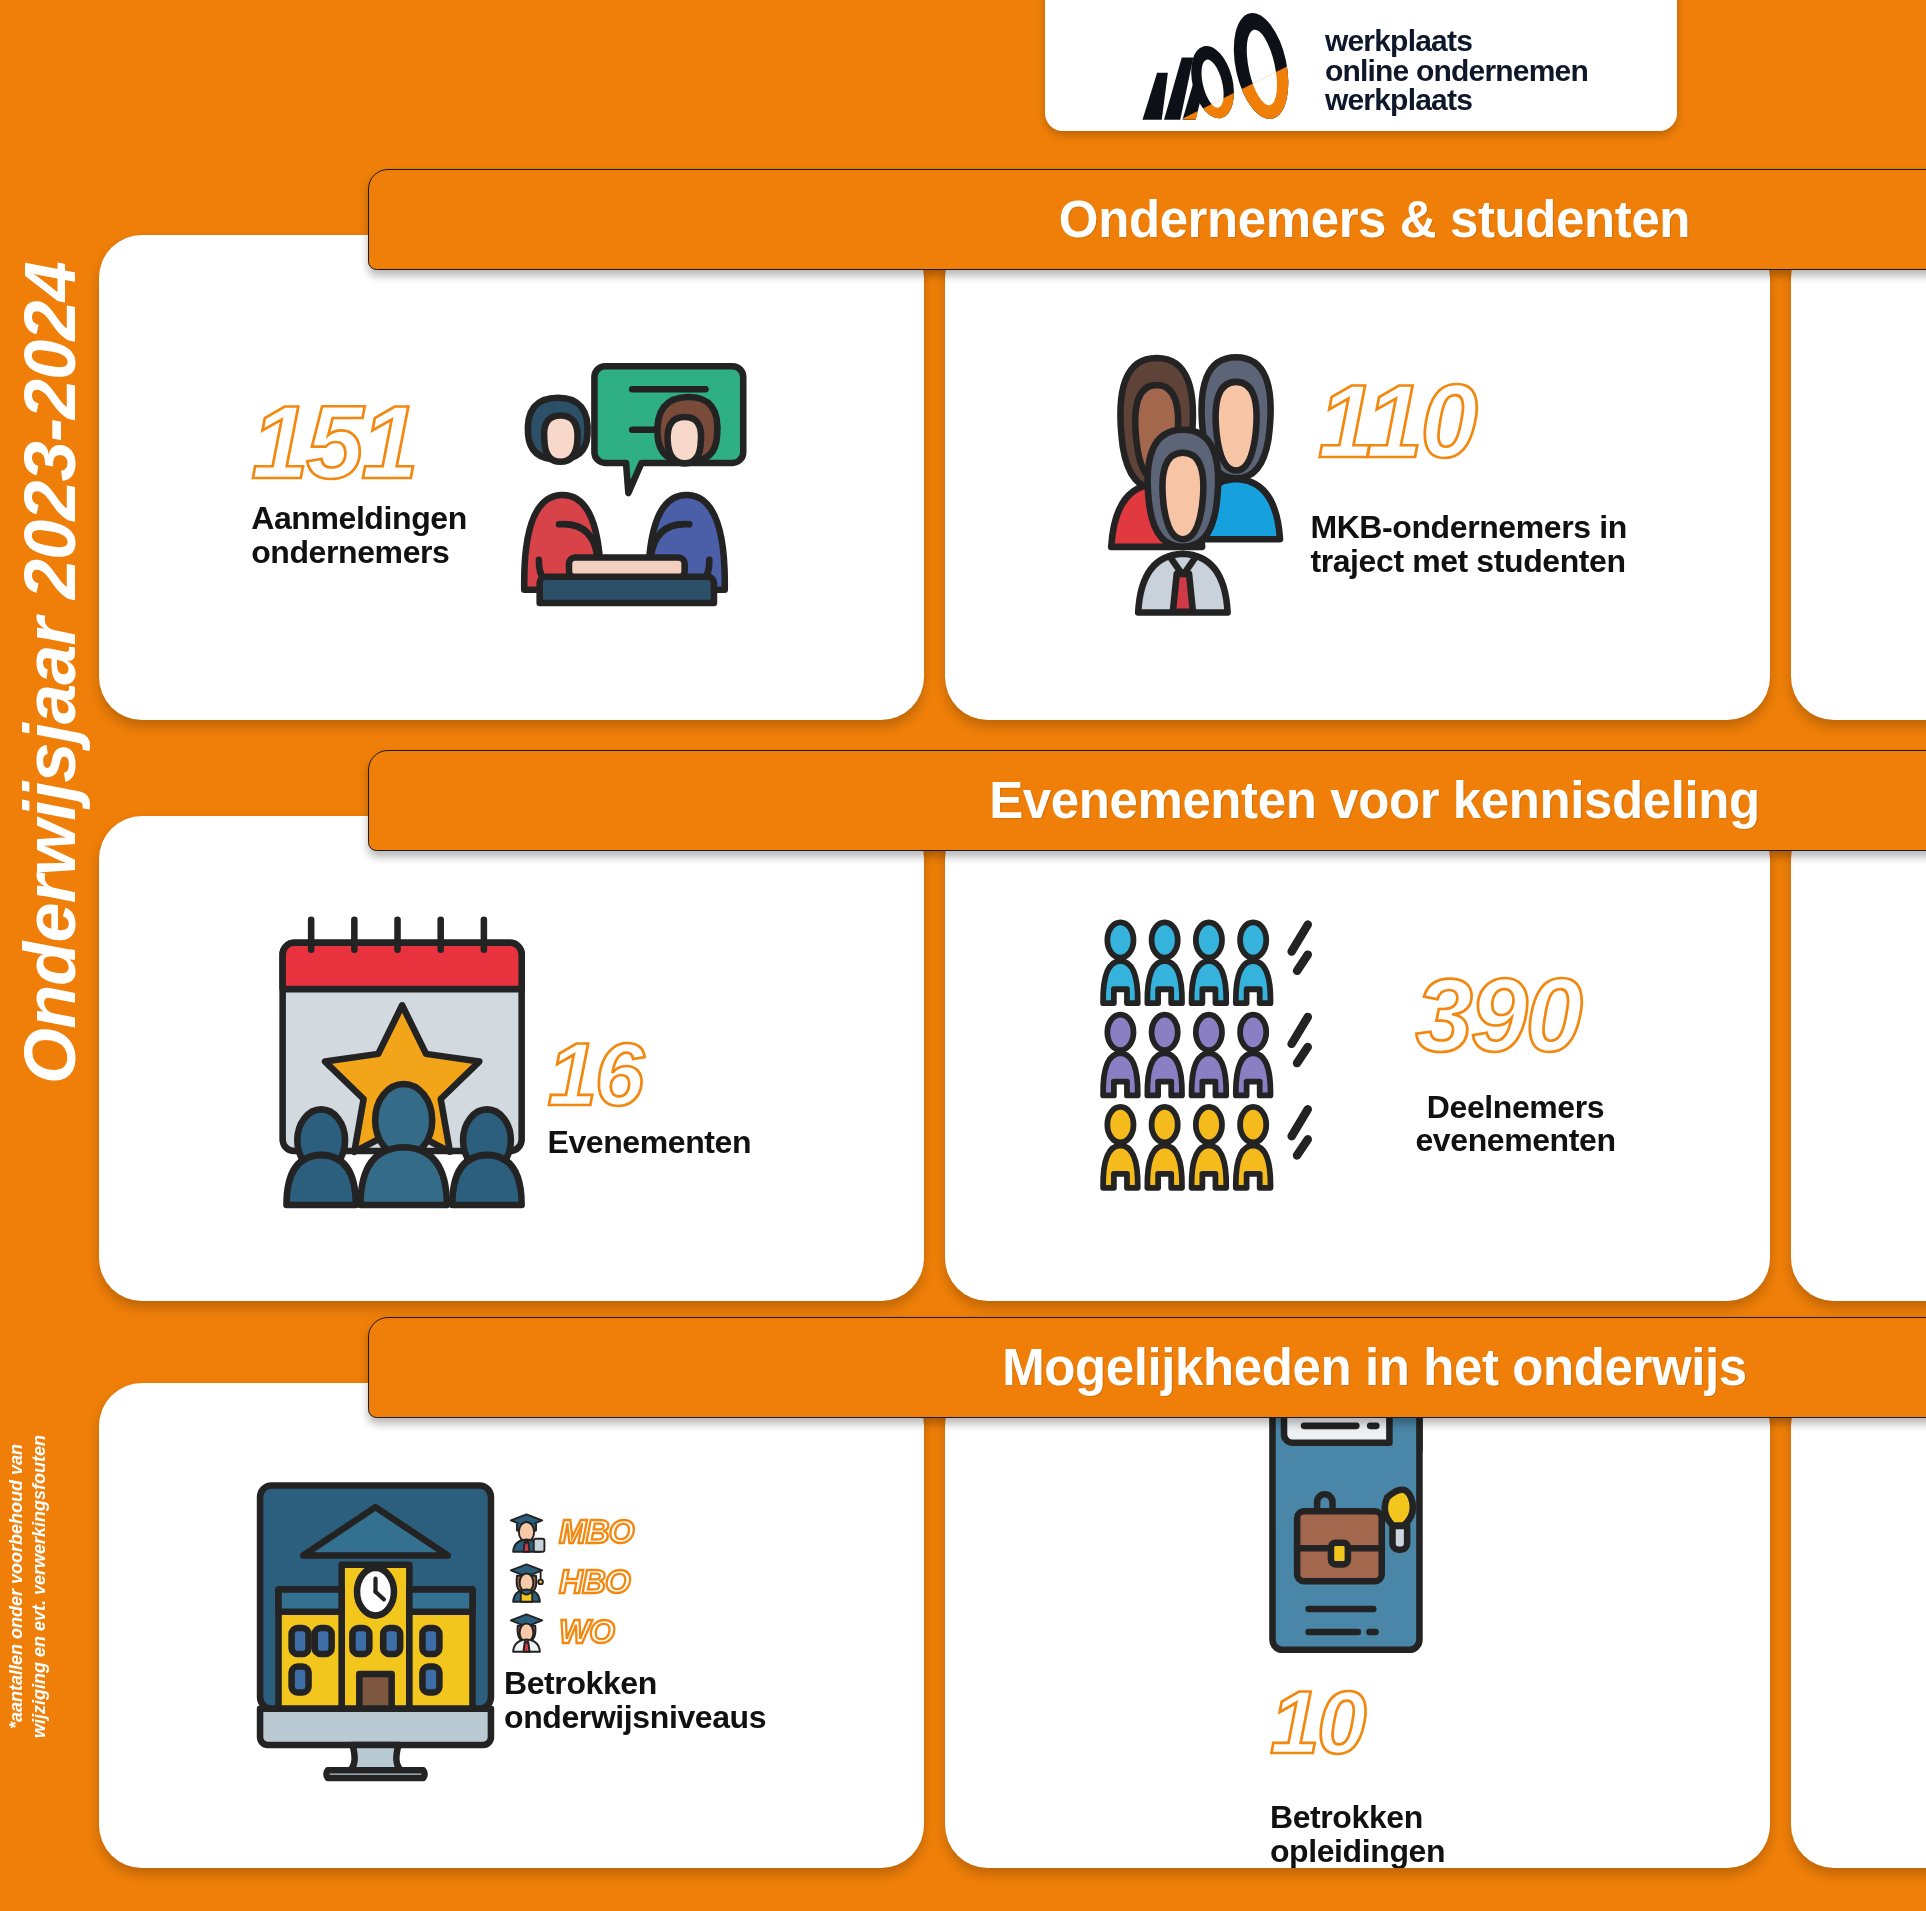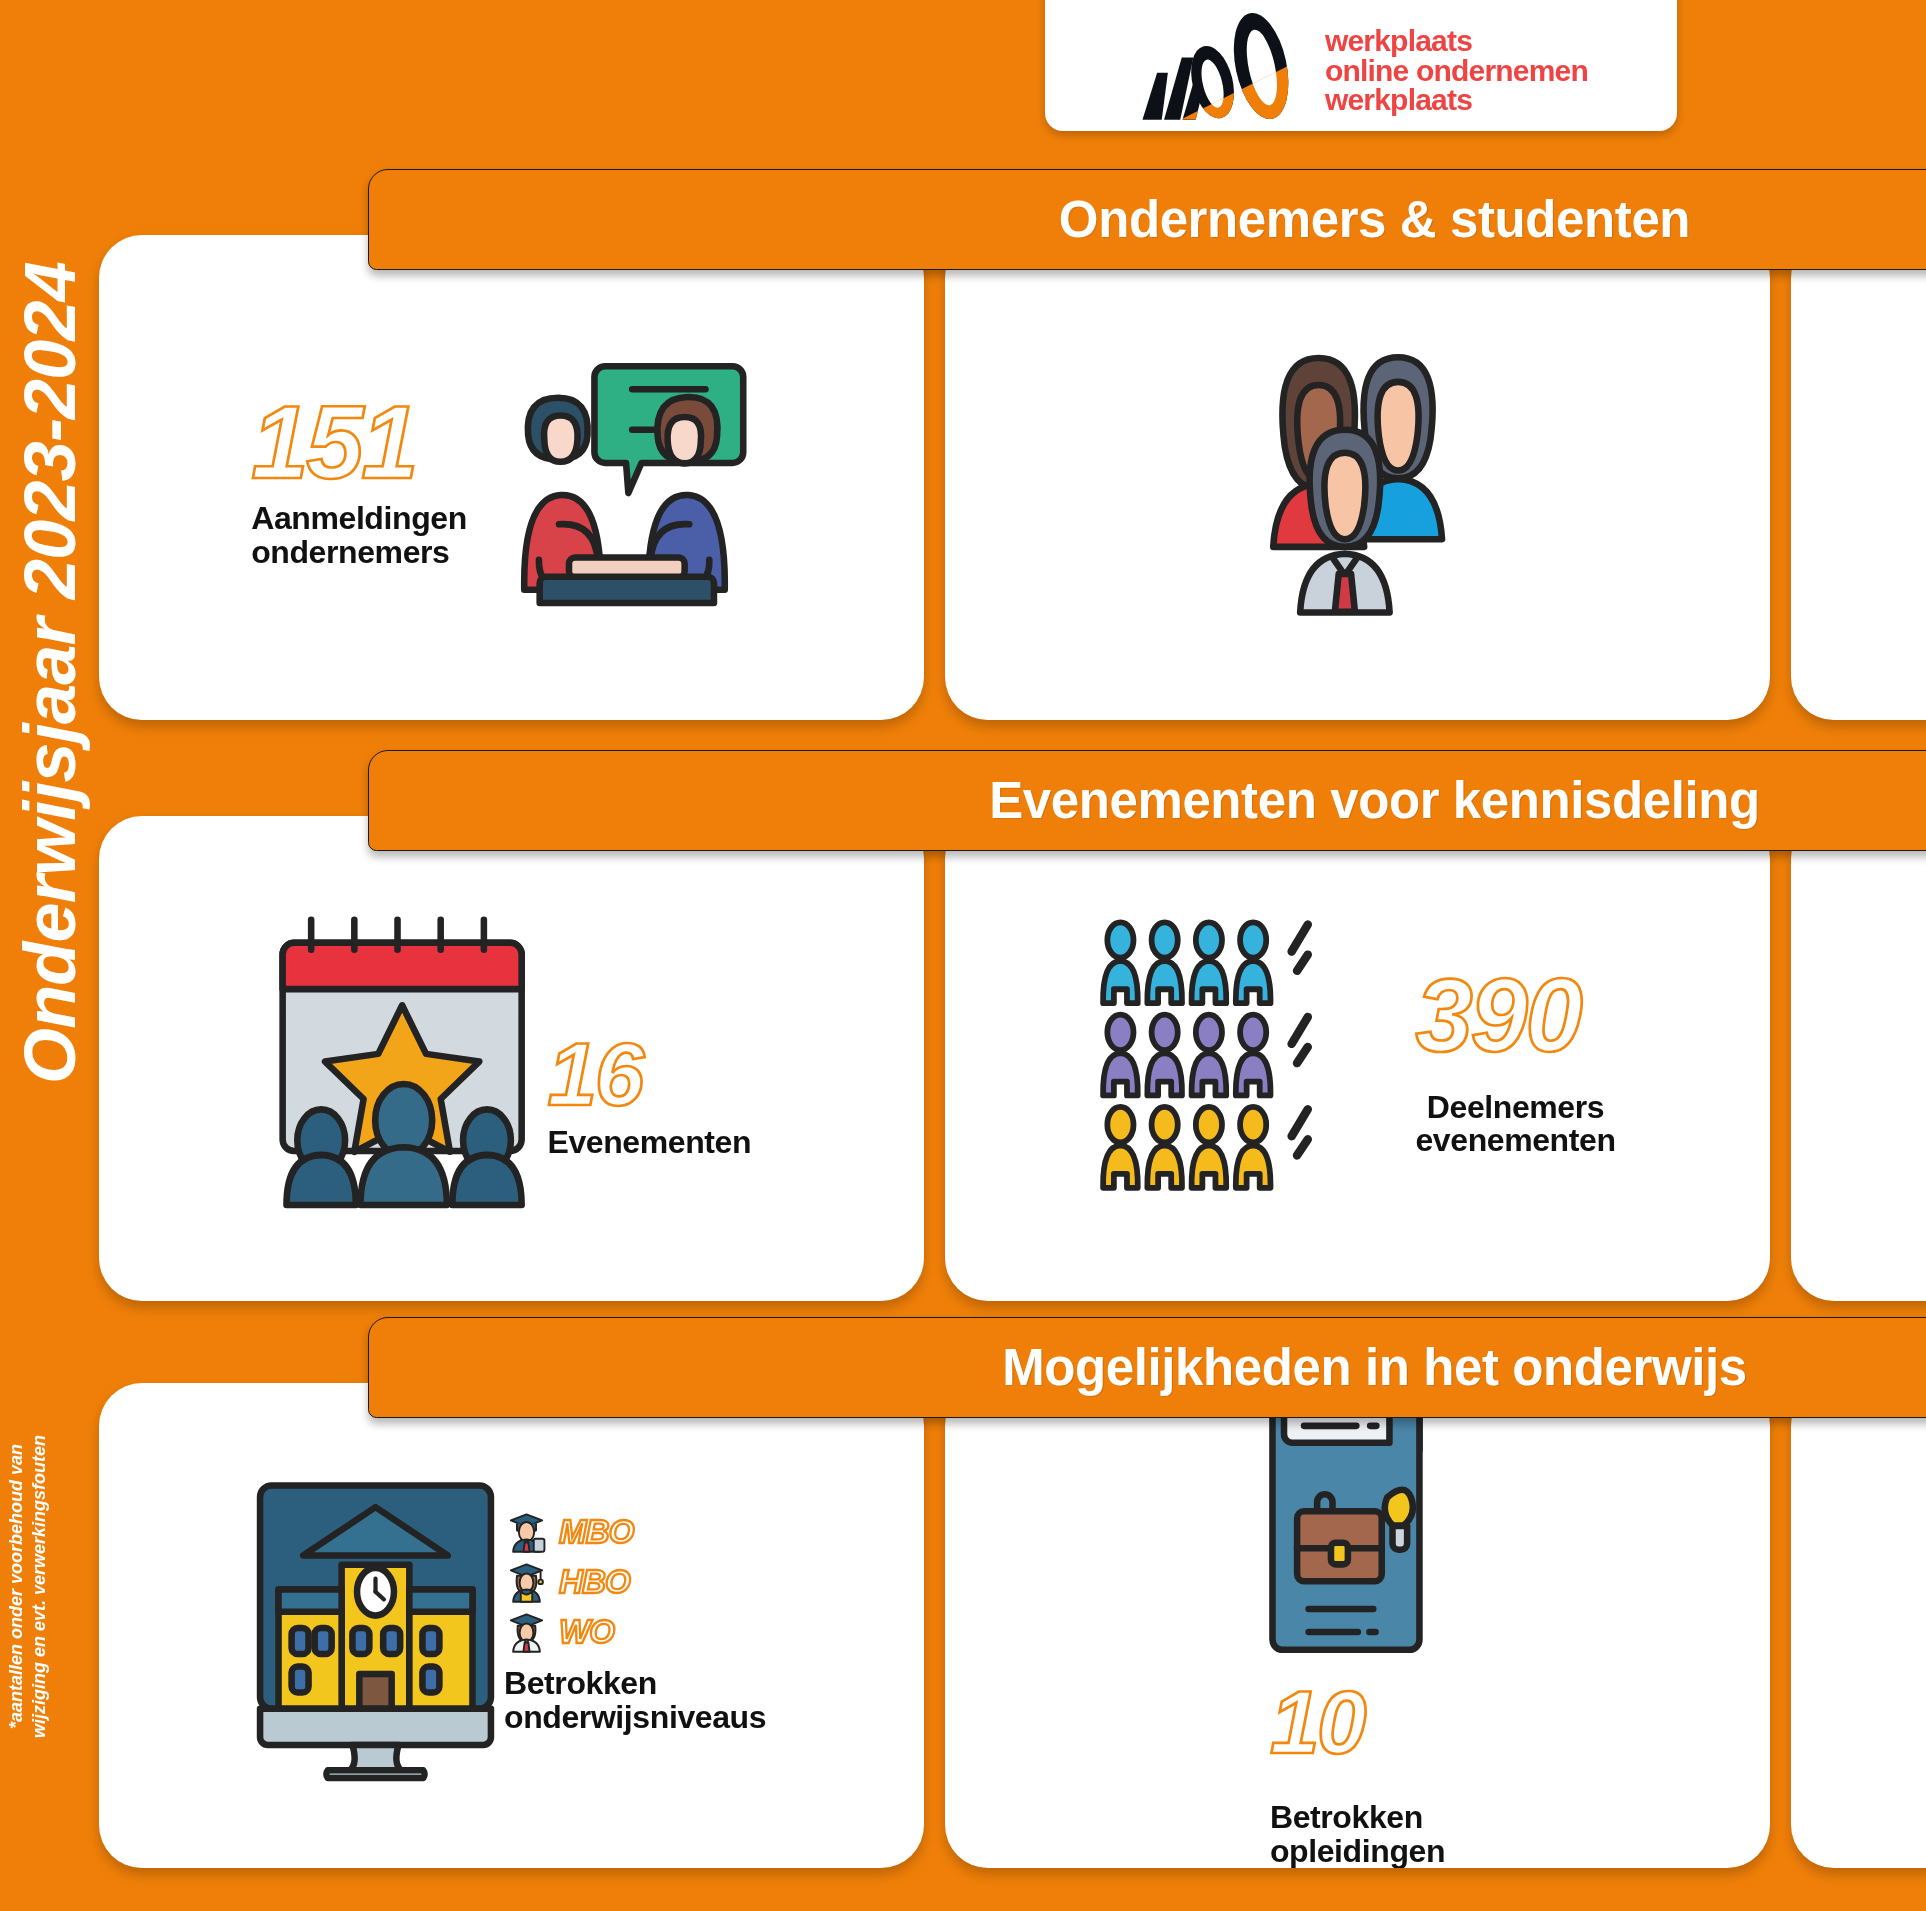--- a/index.html
+++ b/index.html
@@ -56,21 +56,21 @@
     border-radius: 0 0 17.7px 17.7px;
     box-shadow: 0 3.9px 8.5px rgba(0,0,0,.22);
     display: flex;
     align-items: center;
     justify-content: center;
     z-index: 50;
   }
   .logo-inner { display:flex; align-items:flex-end; gap: 10px; padding-top: 20px; }
   .logo-mark { position: relative; width: 181px; height: 112px; }
   .logo-words {
-    color: #ef4444;
+    color: #0f172a;
     font-size: 30px;
     font-weight: 700;
     line-height: .98;
     letter-spacing: -0.8px;
     padding-bottom: 5.4px;
   }
 
   
   .section { position: absolute; left: 0; width: 2703px; }
   .sec-1 { top: 169px;  }
@@ -264,20 +264,27 @@
                 <path d="M300 280 q-28 -212 84 -212 q112 0 84 212 q-16 102 -84 102 q-68 0 -84 -102Z" fill="#5c6478"></path>
                 <path d="M334 272 q-16 -140 50 -140 q66 0 50 140 q-12 90 -50 90 q-38 0 -50 -90Z" fill="#f7c5a6"></path>
                 <path d="M270 540 q10 -152 114 -156 q104 4 114 156Z" fill="#17a0de"></path>
                 <path d="M160 460 q-28 -204 86 -204 q114 0 86 204 q-16 100 -86 100 q-70 0 -86 -100Z" fill="#5c6478"></path>
                 <path d="M196 452 q-16 -136 50 -136 q66 0 50 136 q-12 88 -50 88 q-38 0 -50 -88Z" fill="#f7c5a6"></path>
                 <path d="M130 730 q8 -148 116 -152 q108 4 116 152Z" fill="#c9d2da"></path>
                 <path d="M214 588 l32 46 l32 -46" fill="none"></path>
                 <path d="M230 630 h32 l10 98 h-52Z" fill="#cf3a46"></path>
               </g>
             </svg>
+          </div>
+          <div class="txtblk" style="margin-top:3.9px;">
+            <div class="num" style="margin-left:7.7px;">110</div>
+            <div class="label" style="margin-top:46px;">
+              <div>MKB-ondernemers in</div>
+              <div>traject met studenten</div>
+            </div>
           </div>
         </div>
       </div>
     </div>
 
     <div class="card">
       <div class="card-body">
         <div class="lay-a" style="justify-content:center; gap:10px;">
           
           

